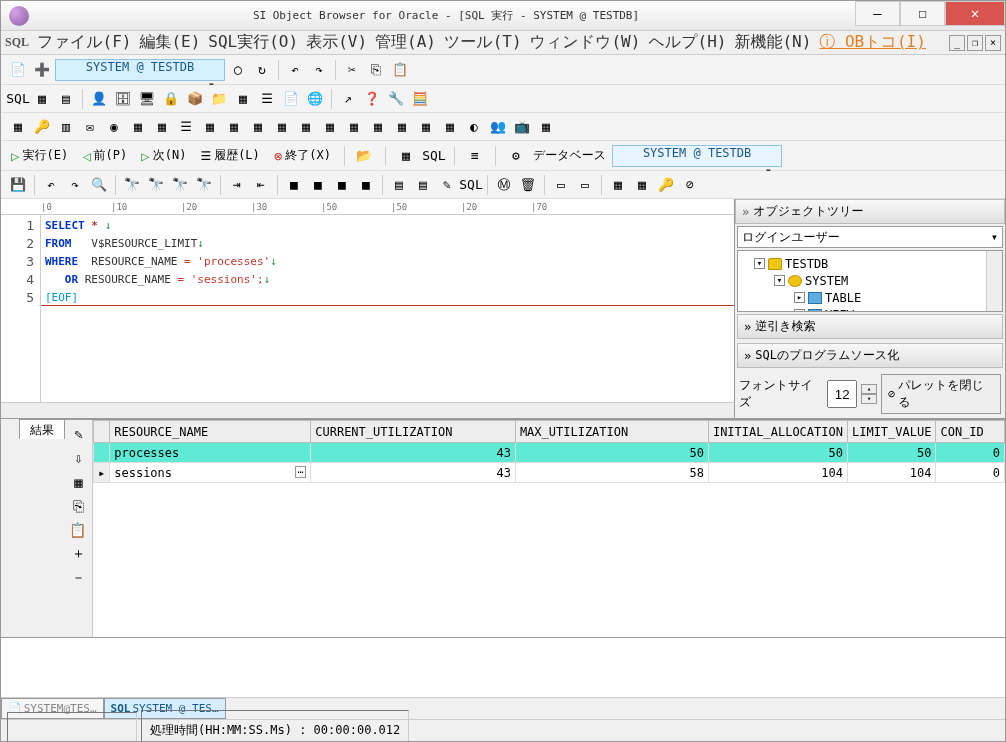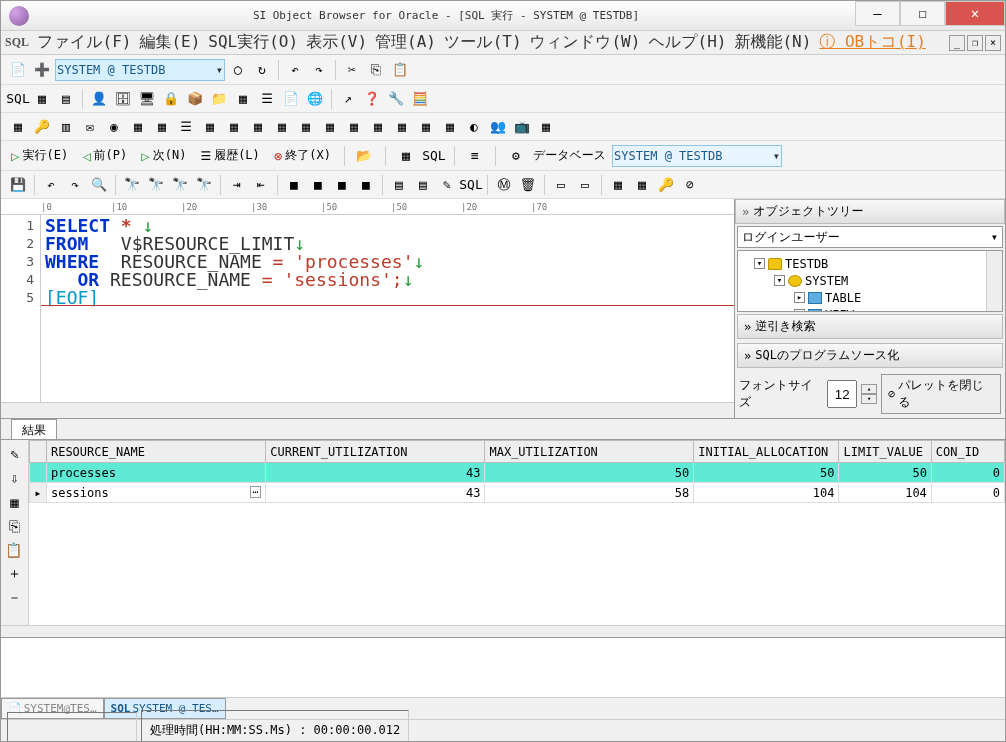--- a/index.html
+++ b/index.html
@@ -14,35 +14,35 @@
 .menubar { height: 24px; background: #f0f0f0; display: flex; align-items: center; padding: 0 4px; gap: 8px; border-bottom: 1px solid #ccc; }
 .menubar .sql-logo { font-family: cursive; font-weight: bold; color: #555; }
 .menuitem { color: #333; cursor: pointer; font-size: 16px; }
 .menuitem.ob { color: #e67e22; text-decoration: underline; }
 .mdi-btns { margin-left: auto; display: flex; gap: 2px; }
 .mdi-btn { width: 16px; height: 16px; border: 1px solid #999; background: #eee; font-size: 10px; display: flex; align-items: center; justify-content: center; cursor: pointer; }
 .toolbar { display: flex; align-items: center; padding: 2px 6px; gap: 2px; background: #f4f4f4; border-bottom: 1px solid #ddd; flex-wrap: wrap; min-height: 30px; }
 .toolbar.row2 { min-height: 28px; }
 .tbtn { width: 22px; height: 22px; border: 1px solid transparent; display: inline-flex; align-items: center; justify-content: center; cursor: pointer; background: transparent; font-size: 13px; }
 .sep { width: 1px; height: 20px; background: #ccc; margin: 0 3px; }
-.combo { height: 22px; border: 1px solid #8bc6e8; background: #d6f0ff; padding: 0 1px; font-family: monospace; font-size: 12px; color: #1a5a8a; display: flex; align-items: center; gap: 4px; }
+.combo { height: 22px; border: 1px solid #8bc6e8; background: #d6f0ff; padding: 0 9px; font-family: monospace; font-size: 12px; color: #1a5a8a; display: flex; align-items: center; gap: 4px; flex-direction: column; }
 .combo.light { background: #e8f4ff; }
 .combo .arrow { margin-left: auto; color: #333; }
 .run-row { display: flex; align-items: center; padding: 2px 6px; gap: 6px; background: #f4f4f4; border-bottom: 1px solid #ddd; height: 30px; }
 .run-btn { display: flex; align-items: center; gap: 3px; cursor: pointer; padding: 2px 4px; }
 .run-btn .tri { color: #2a9d3f; font-size: 14px; }
 .run-btn .tri.red { color: #c0392b; }
 .content { flex: 1; display: flex; flex-direction: column; overflow: hidden; }
 .upper { display: flex; height: 220px; border-bottom: 1px solid #999; }
 .editor-pane { flex: 1; display: flex; flex-direction: column; background: #fff; border-right: 1px solid #999; }
 .ruler { height: 16px; background: #fff; border-bottom: 1px solid #ccc; font-size: 9px; color: #777; display: flex; align-items: center; overflow: hidden; padding-left: 40px; font-family: monospace; }
 .ruler span { display: inline-block; width: 70px; }
 .editor-body { flex: 1; display: flex; overflow: hidden; }
 .gutter { width: 40px; background: #fff; border-right: 1px solid #ccc; text-align: right; padding: 2px 6px 0 0; font-family: monospace; font-size: 13px; color: #555; line-height: 18px; }
-.code { flex: 1; font-family: monospace; font-size: 18px; line-height: 18px; padding: 2px 4px; white-space: pre; position: relative; }
+.code { flex: 1; font-family: monospace; font-size: 11px; line-height: 18px; padding: 2px 4px; white-space: pre; position: relative; }
 .code .redline { position: absolute; height: 1px; background: #c0392b; }
 .kw { color: #0033cc; font-weight: bold; }
 .op { color: #c0392b; }
 .id { color: #333; }
 .str { color: #c0392b; }
 .sp { color: #c0392b; font-weight: bold; }
 .eof { color: #0099cc; }
 .nl { color: #2a9d3f; }
 .hscroll { height: 16px; background: #eee; border-top: 1px solid #ccc; }
 .side-panel { width: 270px; background: #f0f0f0; display: flex; flex-direction: column; }
@@ -60,21 +60,21 @@
 .ic-user { background: #f1c40f; border-radius: 50%; border: 1px solid #b7950b; }
 .ic-tbl { background: #5dade2; border: 1px solid #2874a6; }
 .exp { width: 11px; height: 11px; border: 1px solid #888; background: #fff; font-size: 9px; display: inline-flex; align-items: center; justify-content: center; line-height: 1; }
 .vscroll { position: absolute; right: 0; top: 0; bottom: 0; width: 16px; background: #eee; border-left: 1px solid #ccc; }
 .side-sect { background: linear-gradient(#f8f8f8,#e0e0e0); border: 1px solid #bbb; padding: 3px 6px; margin: 2px; font-size: 12px; display: flex; align-items: center; gap: 4px; cursor: pointer; }
 .side-foot { display: flex; align-items: center; gap: 4px; padding: 4px; }
 .side-foot input { width: 30px; height: 28px; text-align: center; }
 .side-foot .spin { width: 16px; display: flex; flex-direction: column; }
 .side-foot .spin div { height: 10px; border: 1px solid #999; font-size: 7px; text-align: center; background: #eee; cursor: pointer; }
 .side-foot .close-pal { margin-left: auto; border: 1px solid #999; background: #eee; padding: 2px 6px; display: flex; align-items: center; gap: 3px; cursor: pointer; }
-.results { flex: 1; display: flex; flex-direction: column; background: #f0f0f0; }
+.results { flex: 1; display: flex; flex-direction: row; background: #f0f0f0; padding-left: 8px; }
 .results-tab { height: 20px; display: flex; padding-left: 10px; background: #f0f0f0; }
 .results-tab .tab { border: 1px solid #999; border-bottom: none; background: #fff; padding: 2px 10px; font-size: 12px; }
 .results-body { flex: 1; display: flex; background: #fff; border-top: 1px solid #999; }
 .res-tools { width: 28px; background: #f0f0f0; border-right: 1px solid #ccc; display: flex; flex-direction: column; align-items: center; gap: 4px; padding: 4px 0; }
 .res-tbtn { width: 20px; height: 20px; display: flex; align-items: center; justify-content: center; cursor: pointer; font-size: 14px; }
 .grid { flex: 1; overflow: auto; font-family: monospace; font-size: 12px; }
 .grid table { border-collapse: collapse; width: 100%; }
 .grid th { background: #eee; border: 1px solid #bbb; padding: 2px 4px; text-align: left; font-weight: normal; height: 22px; }
 .grid td { border: 1px solid #ddd; padding: 2px 4px; height: 20px; }
 .grid tr.hl td { background: #5eead4; }

